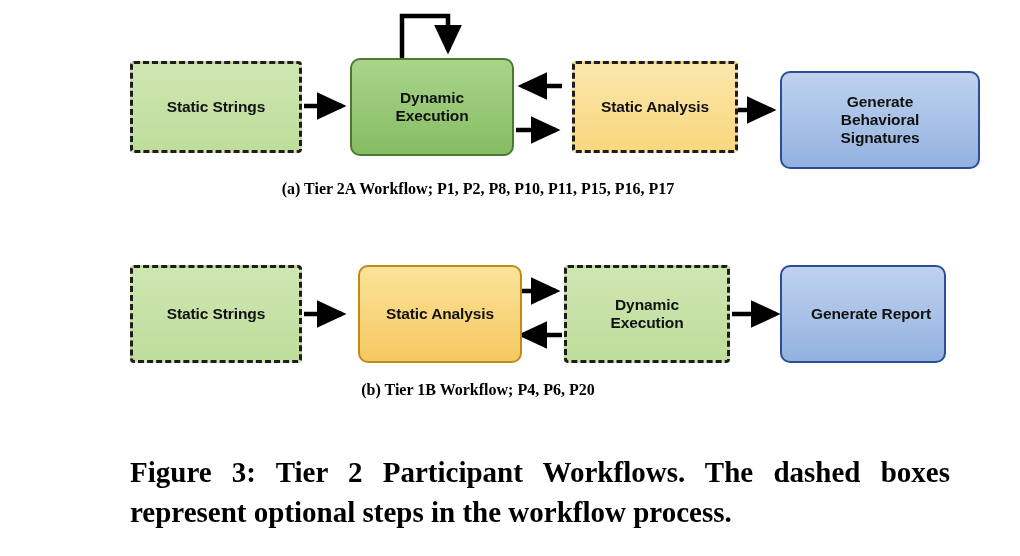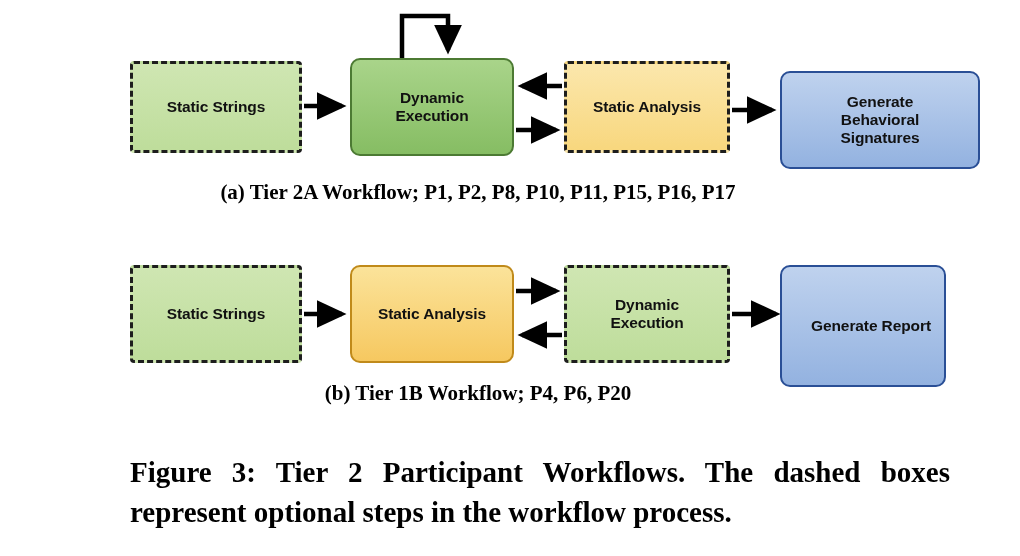--- a/index.html
+++ b/index.html
@@ -45,20 +45,21 @@
     letter-spacing: -0.1px;
     padding: 2px 4px;
   }
   .node.green {
     background: linear-gradient(180deg, #a9d48a 0%, #86bd63 100%);
     border: 2.5px solid #4c7a33;
   }
   .node.yellow {
     background: linear-gradient(180deg, #fbe39a 0%, #f6c860 100%);
     border: 2.5px solid #c08a1a;
+    margin-left: 8px;
   }
   .node.blue {
     background: linear-gradient(180deg, #bfd2ee 0%, #93b2e0 100%);
     border: 2.5px solid #2a4f96;
   }
   .node.dashed {
     border-style: dashed;
     border-width: 3px;
     border-color: #1d1d1d;
     border-radius: 4px;
@@ -73,41 +74,41 @@
   
   #a-static-strings { left: 0px;   top: 3px;  width: 172px; height: 92px; }
   #a-dynamic        { left: 220px; top: 0px;  width: 164px; height: 98px; }
   #a-static-analysis{ left: 434px; top: 3px;  width: 166px; height: 92px; }
   #a-generate       { left: 650px; top: 13px;  width: 200px; height: 98px; }
 
   
   #b-static-strings { left: 0px;   top: 0px;  width: 172px; height: 98px; }
   #b-static-analysis{ left: 220px; top: 0px;  width: 164px; height: 98px; }
   #b-dynamic        { left: 434px; top: 0px;  width: 166px; height: 98px; }
-  #b-generate       { left: 650px; top: 0px;  width: 166px; height: 122px; padding-left: 20px; }
+  #b-generate       { left: 650px; top: 0px;  width: 166px; height: 98px; padding-left: 20px; }
 
   .svg-layer {
     position: absolute;
     left: 0;
     top: 0;
     width: 820px;
     height: 98px;
     overflow: visible;
     pointer-events: none;
   }
   #row-a .svg-layer { top: -52px; height: 150px; }
 
   
   .caption {
     position: absolute;
     width: 956px;
     text-align: center;
     font-family: "Liberation Serif", serif;
     font-weight: bold;
-    font-size: 21px;
+    font-size: 16px;
     color: #000000;
   }
   #caption-a { top: 180px; }
   #caption-b { top: 381px; }
 
   .figure-caption {
     position: absolute;
     left: 130px;
     top: 452px;
     width: 820px;

